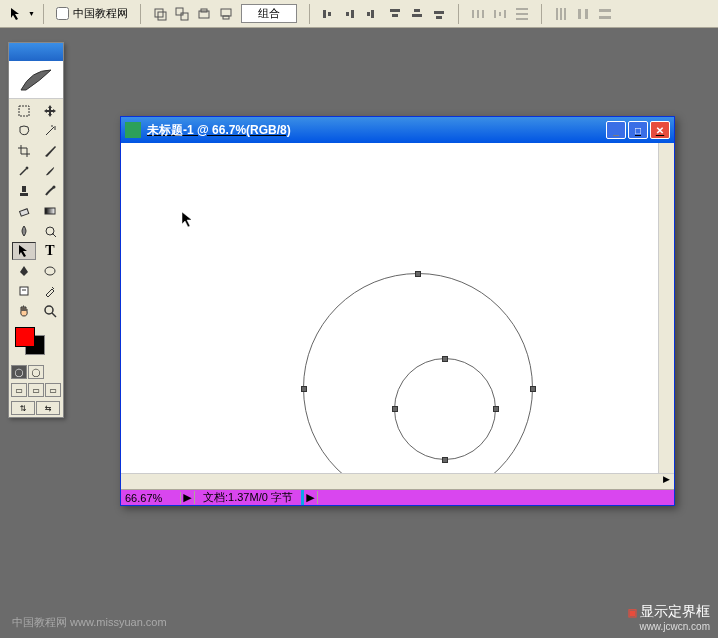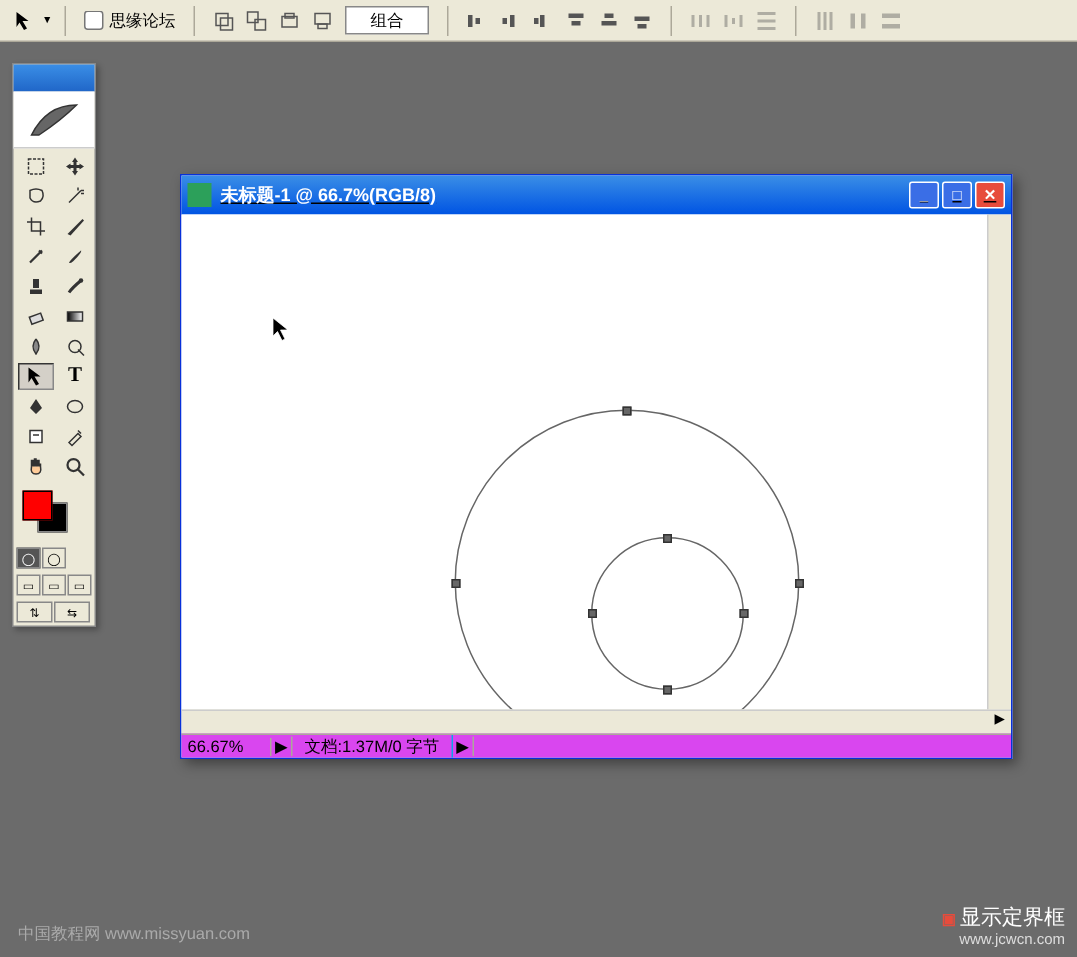--- a/index.html
+++ b/index.html
@@ -228,21 +228,21 @@
       align-items: center;
       font-size: 11px;
     }
     .status-zoom {
       width: 60px;
       padding: 0 4px;
       border-right: 1px solid #aca899;
     }
     .status-doc {
       padding: 0 8px;
-      border-right: 1px solid #0ea5e9;
+      border-right: 3px solid #0ea5e9;
     }
     .status-arrow {
       width: 14px;
       text-align: center;
       border-right: 1px solid #aca899;
     }
     
     .cursor-pointer {
       position: absolute;
       left: 60px;
@@ -309,21 +309,21 @@
 <div class="top-toolbar">
   <div class="tb-btn">
     <svg width="12" height="14">
         <path d="M1,1 L1,11 L3,8 L6,13 L8,12 L5,7 L9,7 Z" fill="#000"></path>
       </svg>
   </div>
   <span style="font-size:7px;margin-left:1px;">▼</span>
   <div class="tb-sep"></div>
   <label class="tb-checkbox">
     <input type="checkbox" style="">
-    <span>思缘论坛</span>
+    <span>中国教程网</span>
   </label>
   <div class="tb-sep"></div>
   <div class="tb-btn">
       <svg width="14" height="14">
         <rect x="2" y="2" width="8" height="8" fill="none" stroke="#555"></rect>
         <rect x="5" y="5" width="8" height="8" fill="none" stroke="#555"></rect>
       </svg>
     </div>
   <div class="tb-btn">
       <svg width="14" height="14">

